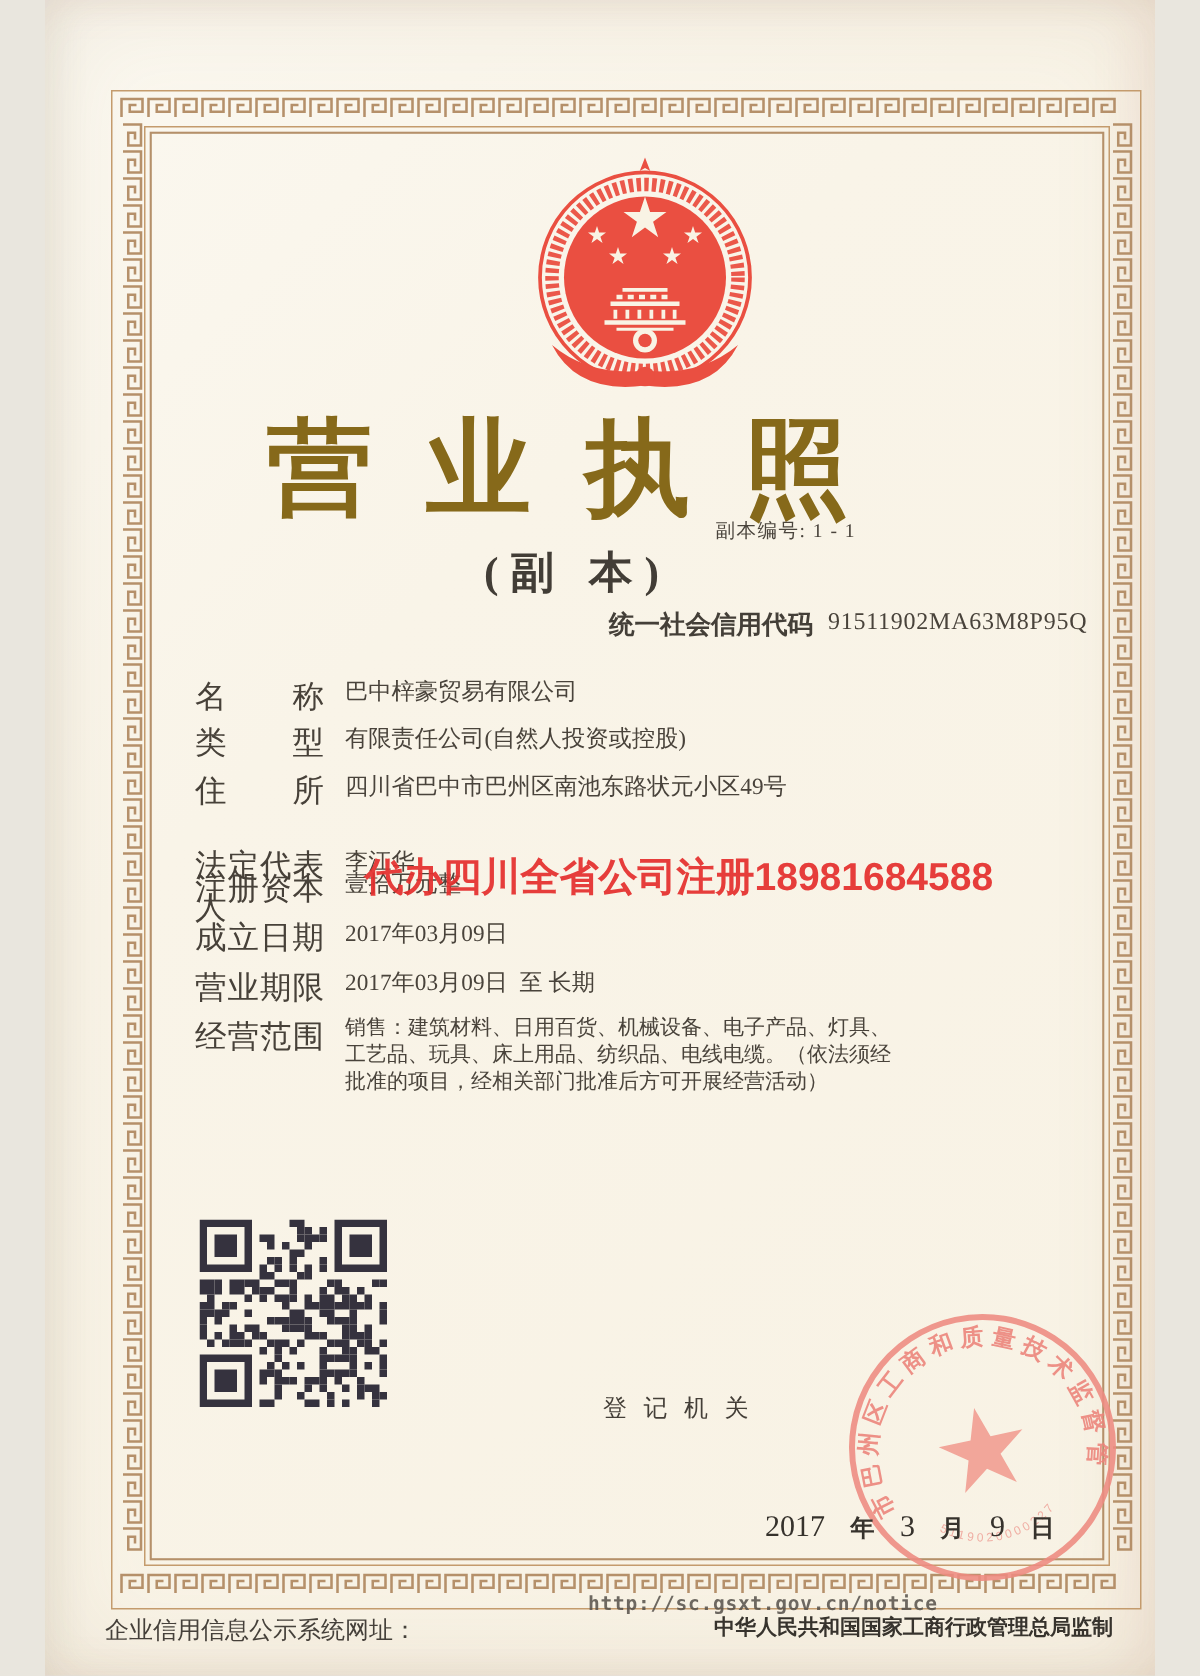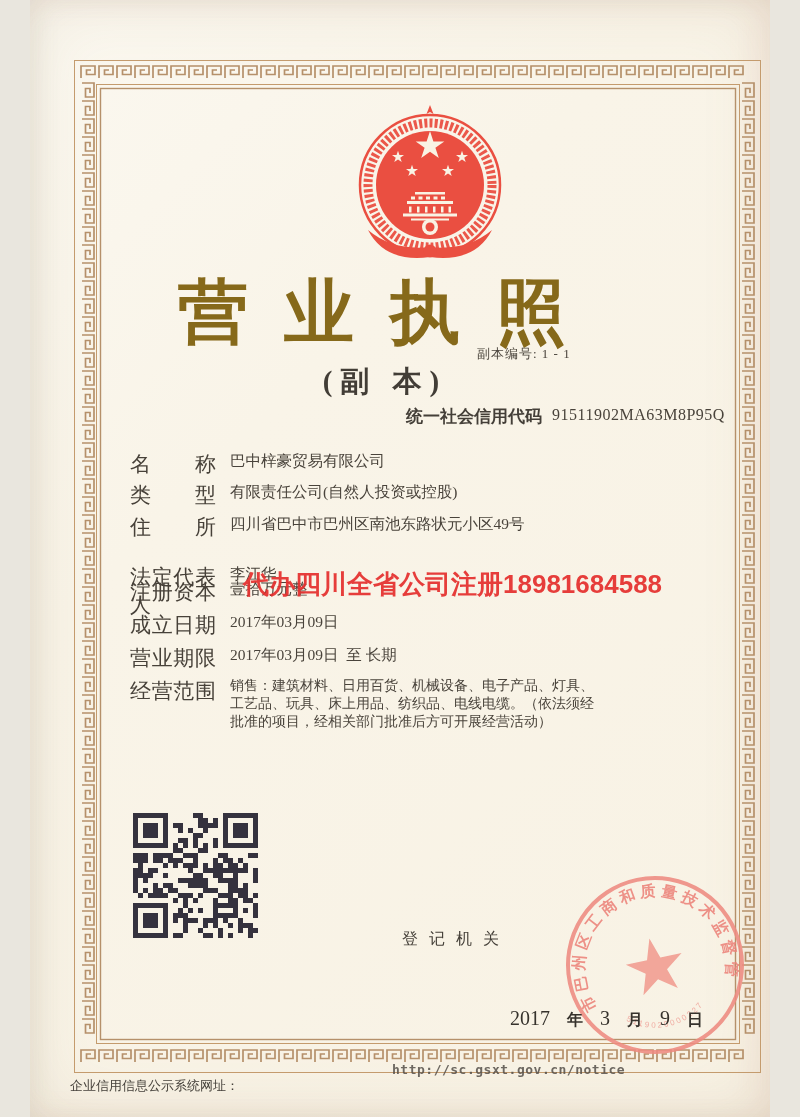--- a/index.html
+++ b/index.html
@@ -36,21 +36,21 @@
   
   .notice{position:absolute;left:88px;top:939px;}
   .notice div{font-size:13.5px;line-height:21.5px;color:#56514b;white-space:nowrap;}
   .reg-organ{left:372px;top:929px;font-size:16px;letter-spacing:11px;color:#443f38;
     font-family:"Liberation Sans","DejaVu Sans",sans-serif;}
   .date-line{left:480px;top:987px;display:flex;align-items:baseline;column-gap:17px;color:#36322c;margin-top:20px;}
   .date-line .num{font-size:20px;}
   .date-line .unit{font-size:16px;font-weight:600;font-family:"Liberation Sans","DejaVu Sans",sans-serif;}
   .url-stamp{left:362px;top:1046px;font-size:13px;font-weight:700;letter-spacing:.5px;
     color:#55504a;opacity:.85;font-family:"DejaVu Sans Mono","Liberation Mono",monospace;margin-top:16px;}
-  .footer-left{left:40px;top:1077px;font-size:13px;color:#45403a;}
+  .footer-left{left:40px;top:1077px;font-size:16px;color:#45403a;}
   .footer-right{right:28px;top:1076px;font-size:14px;font-weight:600;color:#37332d;}
   .seal-svg,.emblem-svg,.qr-svg{position:absolute;}
   .emblem-svg{left:315px;top:100px;}
   .qr-svg{left:103px;top:813px;}
   .seal-svg{left:528px;top:868px;}
 </style>
 </head>
 <body>
 
 <div class="page">
@@ -567,13 +567,14 @@
     <span class="num">2017</span>
     <span class="unit">年</span>
     <span class="num">3</span>
     <span class="unit">月</span>
     <span class="num">9</span>
     <span class="unit">日</span>
   </div>
 
   <div class="abs url-stamp">http://sc.gsxt.gov.cn/notice</div>
   <div class="abs footer-left">企业信用信息公示系统网址：</div>
+  <div class="abs footer-right">中华人民共和国国家工商行政管理总局监制</div>
 </div>
 
 </body></html>

